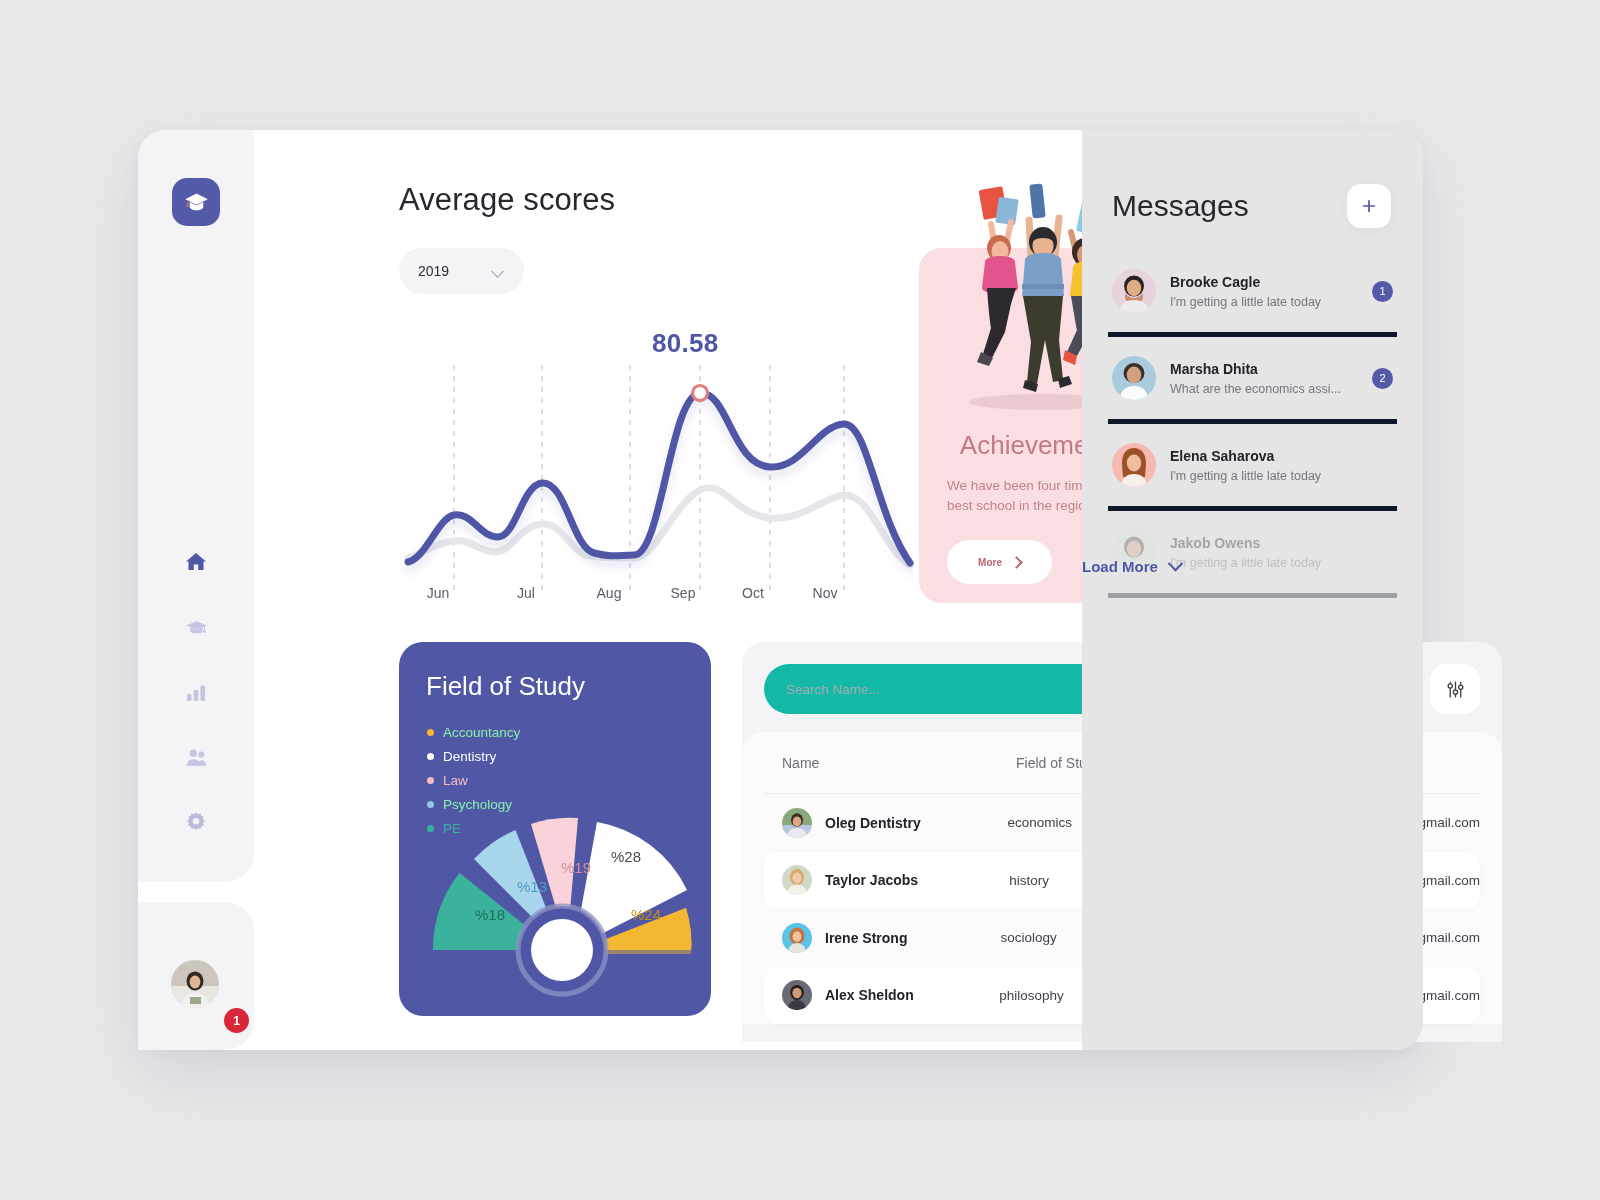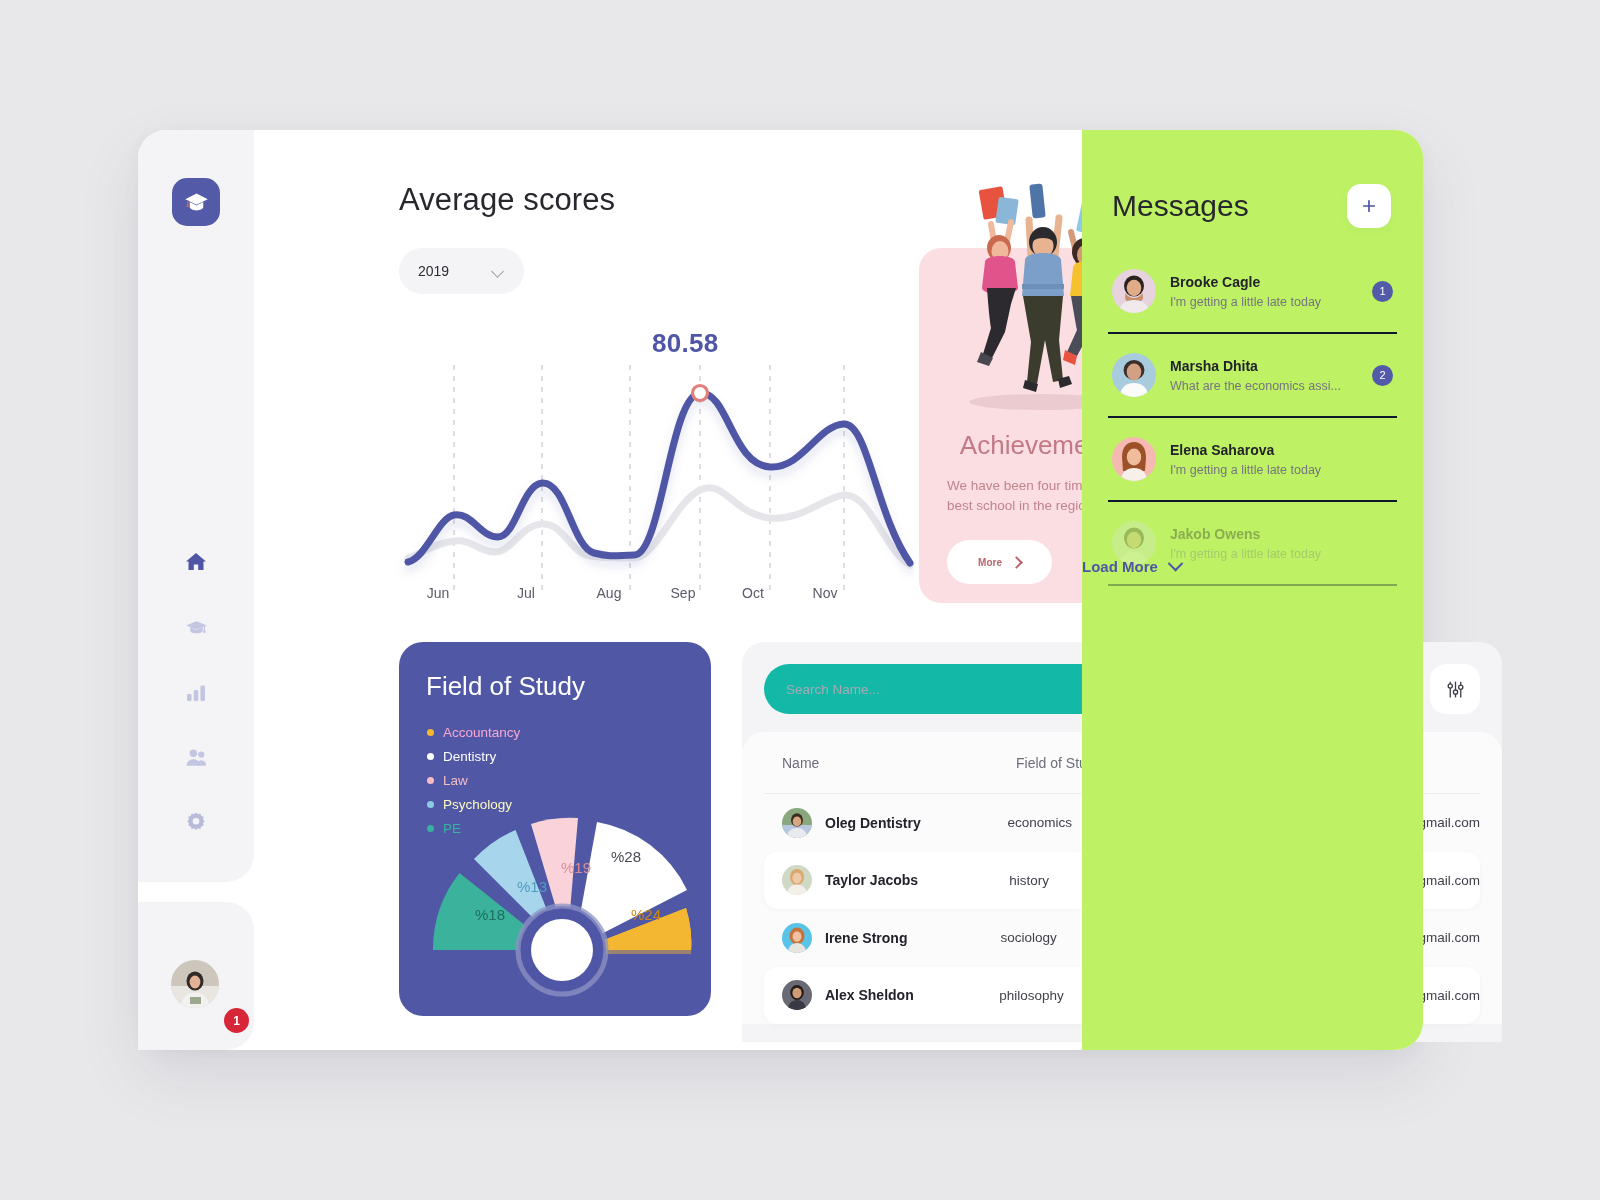--- a/index.html
+++ b/index.html
@@ -89,21 +89,21 @@
     min-width: 0;
   }
   .center {
     width: 828px;
     flex: 0 0 828px;
     padding: 0;
     position: relative;
   }
   .right {
     flex: 1;
-    background: #bef264;
+    background: #e5e5e5;
     border-radius: 0 28px 28px 0;
     padding: 54px 26px 0 26px;
     position: relative;
   }
 
   
   .page-title {
     position: absolute;
     left: 145px; top: 52px;
     font-size: 31px; font-weight: 300;
@@ -331,21 +331,21 @@
     background: #fff;
     border-radius: 14px;
     display: flex; align-items: center; justify-content: center;
     box-shadow: 0 2px 8px rgba(120,120,150,0.08);
     cursor: pointer;
   }
   .msg-item {
     display: flex; align-items: center;
     padding: 19px 4px;
     gap: 14px;
-    border-bottom: 2px solid #0f172a;
+    border-bottom: 5px solid #0f172a;
     position: relative;
     cursor: pointer;
   }
   .msg-item:last-of-type { border-bottom: none; }
   .msg-av {
     width: 44px; height: 44px; border-radius: 50%;
     overflow: hidden; flex: 0 0 44px;
   }
   .msg-txt { flex: 1; min-width: 0; }
   .msg-name { font-size: 14px; font-weight: bold; color: #22222a; margin-bottom: 5px; }
@@ -540,33 +540,33 @@
           <span class="t">More</span>
           <span class="arrow-r"></span>
         </div>
       </div>
 
       <div class="fos">
         <div class="fos-title">Field of Study</div>
         <div class="legend">
           <div class="leg-row">
             <span class="leg-dot" style="background:#f4b731"></span>
-            <span class="leg-lbl" style="color:#f9a8d4">Accountancy</span>
+            <span class="leg-lbl" style="color:#86efac">Accountancy</span>
           </div>
           <div class="leg-row">
             <span class="leg-dot" style="background:#ffffff"></span>
             <span class="leg-lbl" style="color:#ffffff">Dentistry</span>
           </div>
           <div class="leg-row">
             <span class="leg-dot" style="background:#f6bcc5"></span>
             <span class="leg-lbl" style="color:#f6bcc5">Law</span>
           </div>
           <div class="leg-row">
             <span class="leg-dot" style="background:#8fc9e3"></span>
-            <span class="leg-lbl" style="color:#fef9c3">Psychology</span>
+            <span class="leg-lbl" style="color:#86efac">Psychology</span>
           </div>
           <div class="leg-row">
             <span class="leg-dot" style="background:#38b2a0"></span>
             <span class="leg-lbl" style="color:#38b2a0">PE</span>
           </div>
         </div>
 
         <svg class="donut" viewBox="0 0 298 240">
 
           <path d="M149,182 L26,182 A123,123 0 0 1 52.5,105 L149,182 Z" fill="#3bb39c" transform="translate(-6,-4)"></path>

